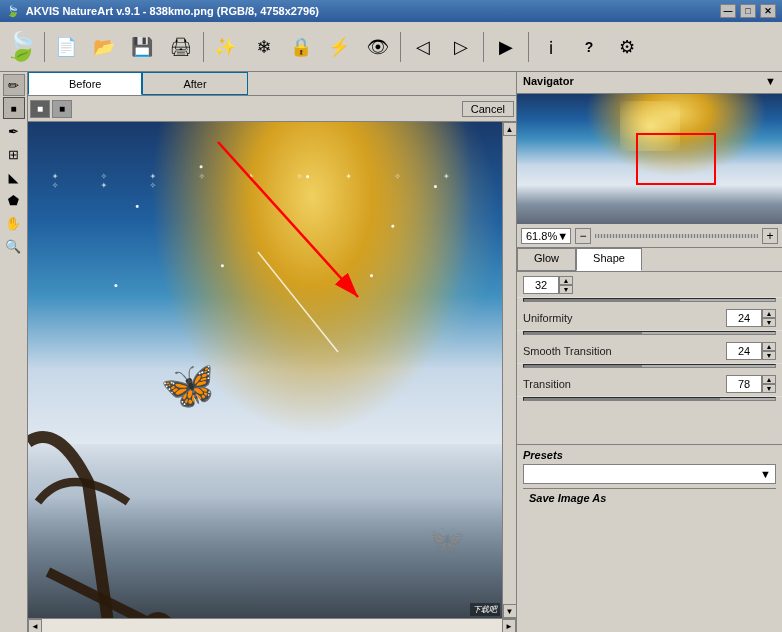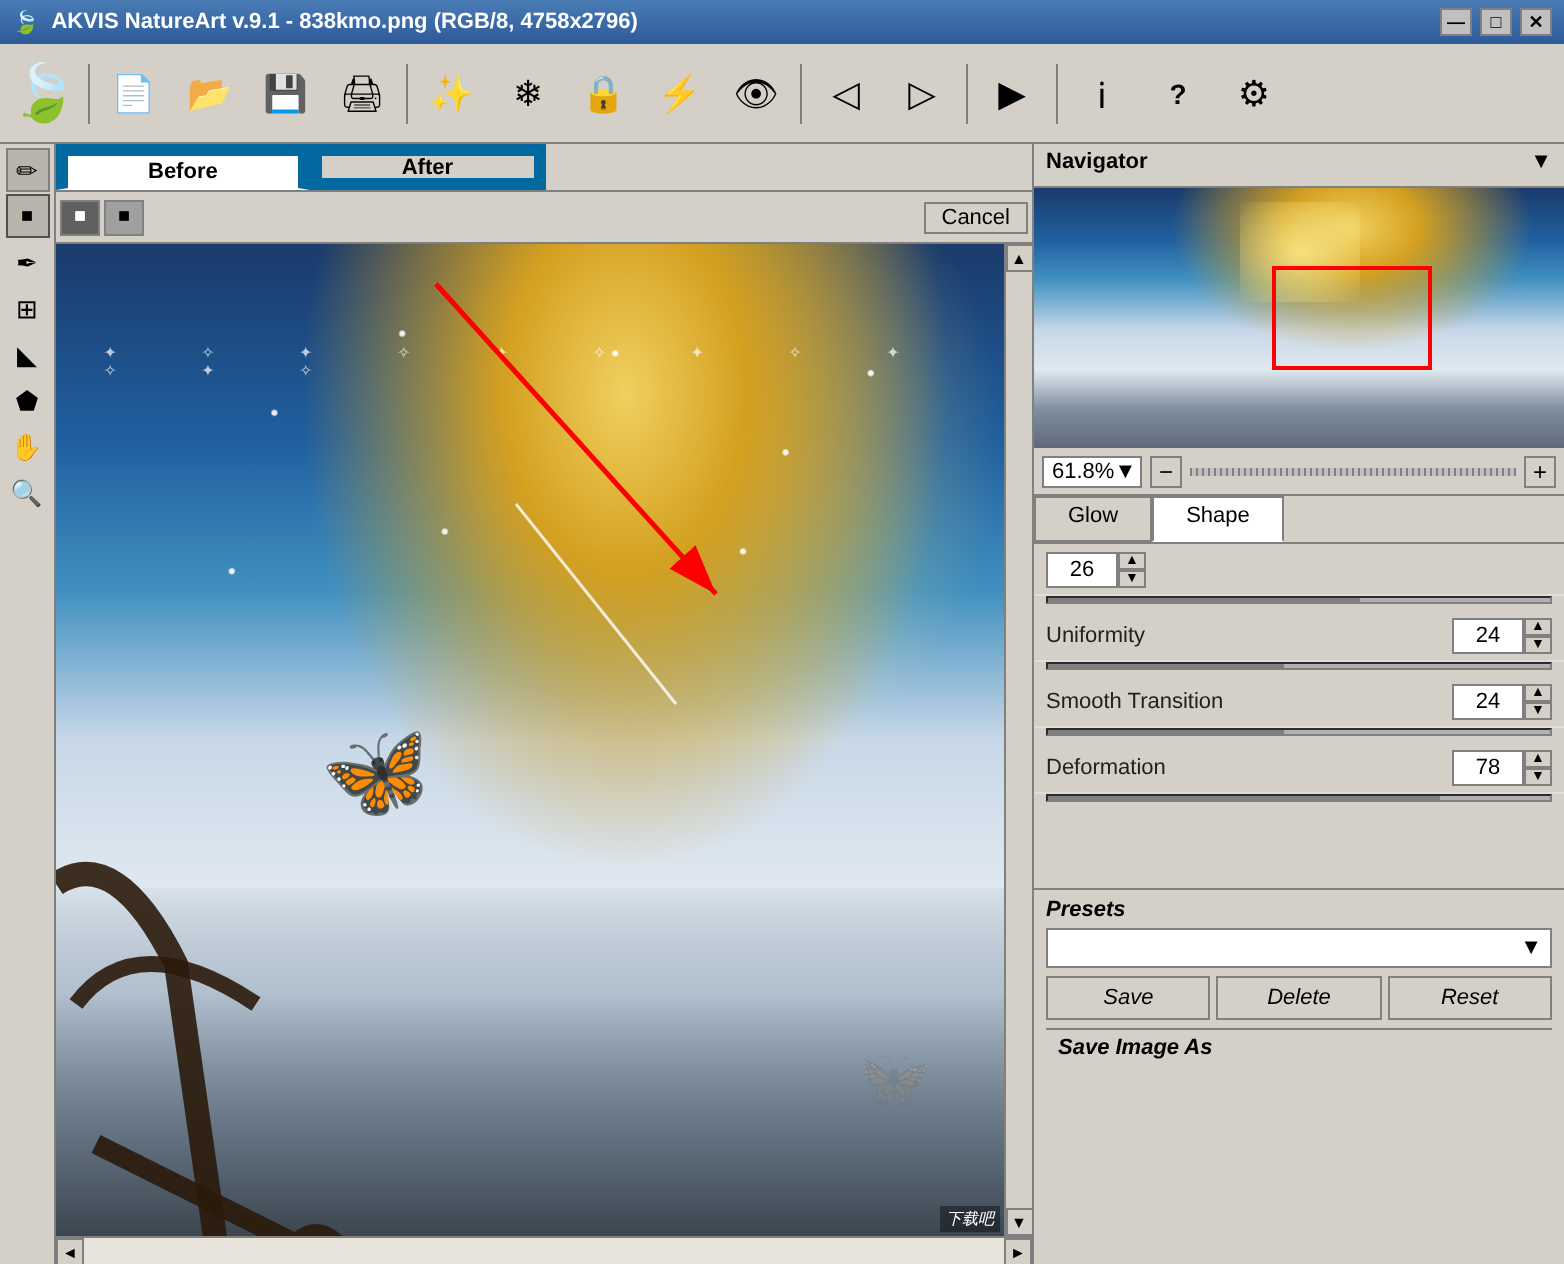--- a/index.html
+++ b/index.html
@@ -46,22 +46,22 @@
 
     
     #canvas-area {
       width: 488px; flex-shrink: 0;
       display: flex; flex-direction: column;
     }
     #canvas-tabs {
       display: flex; background: #d4d0c8; border-bottom: 1px solid #808080; height: 24px;
     }
     .canvas-tab {
-      padding: 3px 40px; border: 6px solid #0369a1; background: #d4d0c8;
-      cursor: pointer; font-size: 11px; font-weight: bold; display: flex; align-items: center;
+      padding: 3px 40px; border: 1px solid #0369a1; background: #d4d0c8;
+      cursor: pointer; font-size: 11px; font-weight: normal; display: flex; align-items: center;
     }
     .canvas-tab.active { background: #ffffff; border-bottom: 1px solid #ffffff; }
     #canvas-toolbar {
       display: flex; align-items: center; background: #d4d0c8; height: 26px; padding: 2px;
       border-bottom: 1px solid #808080; gap: 2px;
     }
     .canvas-mini-btn {
       width: 20px; height: 18px; background: #d4d0c8; border: 1px solid #808080;
       display: flex; align-items: center; justify-content: center; cursor: pointer; font-size: 10px;
     }
@@ -364,21 +364,21 @@
     </div>
 
     <div id="settings-tabs">
       <div class="settings-tab">Glow</div>
       <div class="settings-tab active">Shape</div>
     </div>
 
     <div id="settings-panel">
 
       <div class="param-row">
-        <div class="param-value">26</div>
+        <div class="param-value">32</div>
         <div class="param-spinner">
           <div class="spin-btn">▲</div>
           <div class="spin-btn">▼</div>
         </div>
       </div>
       <div class="param-slider-row">
         <div class="param-slider">
           <div class="param-slider-inner" style="width:62%;"></div>
         </div>
       </div>
@@ -405,44 +405,39 @@
           <div class="spin-btn">▼</div>
         </div>
       </div>
       <div class="param-slider-row">
         <div class="param-slider">
           <div class="param-slider-inner" style="width:47%;"></div>
         </div>
       </div>
 
       <div class="param-row">
-        <span class="param-label">Deformation</span>
+        <span class="param-label">Transition</span>
         <div class="param-value">78</div>
         <div class="param-spinner">
           <div class="spin-btn">▲</div>
           <div class="spin-btn">▼</div>
         </div>
       </div>
       <div class="param-slider-row">
         <div class="param-slider">
           <div class="param-slider-inner" style="width:78%;"></div>
         </div>
       </div>
 
       <div style="flex:1; min-height:40px;"></div>
 
       <div id="presets-section">
         <div id="presets-label">Presets</div>
         <div id="presets-dropdown">
           <span></span>
           <span>▼</span>
         </div>
-        <div class="presets-buttons">
-          <div class="preset-btn">Save</div>
-          <div class="preset-btn">Delete</div>
-          <div class="preset-btn">Reset</div>
-        </div>
         <div id="save-image-as">Save Image As</div>
       </div>
     </div>
   </div>
 
 </div>
 
 </body></html>

